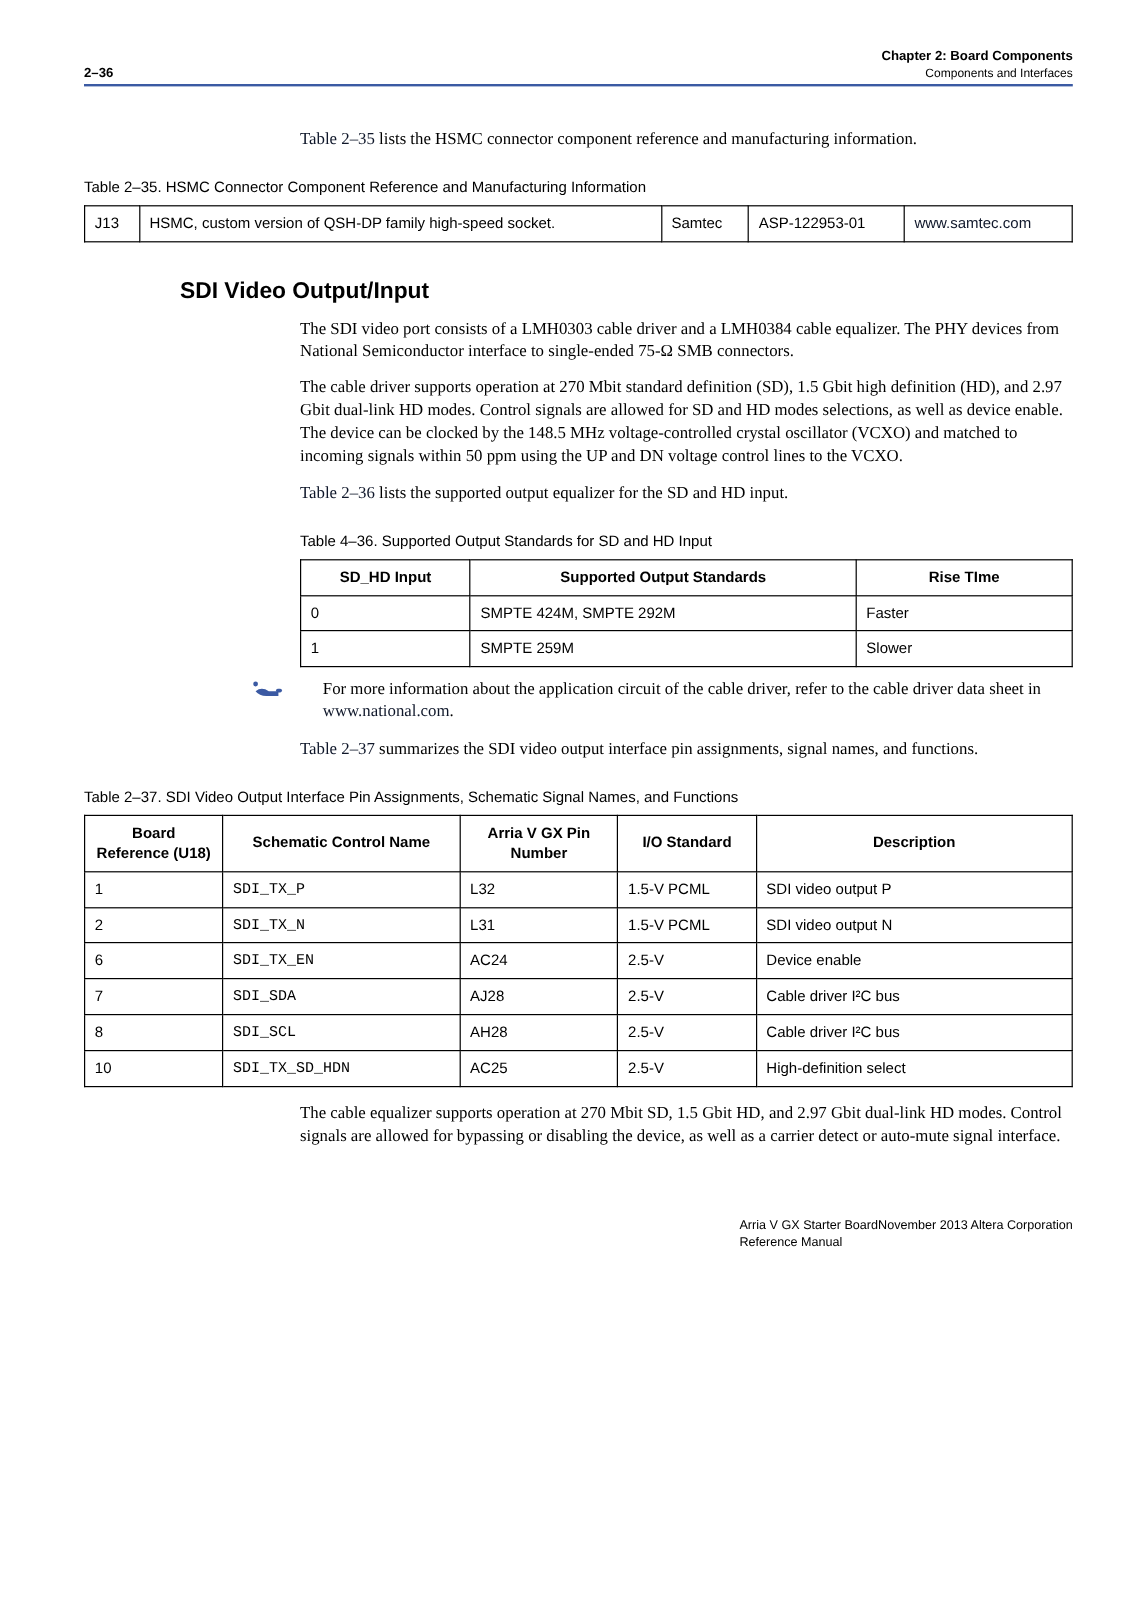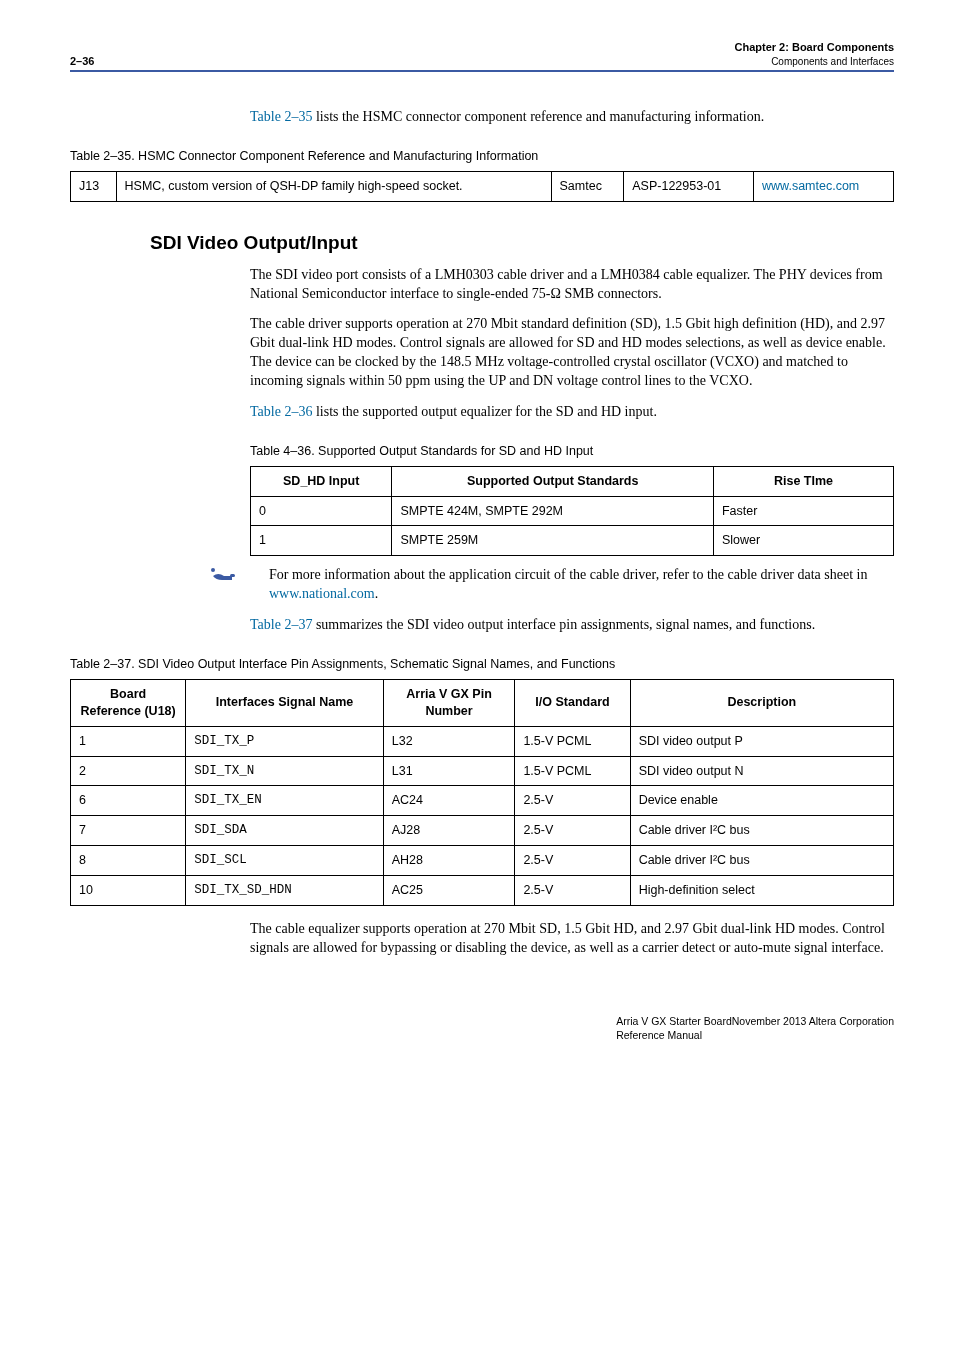--- a/index.html
+++ b/index.html
@@ -32,21 +32,21 @@
   }
   table {
     border-collapse: collapse;
     width: 100%;
     font-family: Arial, Helvetica, sans-serif;
     font-size: 12.5px;
   }
   th, td { border: 1px solid #000; padding: 6px 8px; vertical-align: middle; }
   th { font-weight: bold; text-align: center; }
   td.center { }
-  .link { color: #0369a1; }
+  .link { color: #0f172a; }
   h2.section {
     font-family: Arial, Helvetica, sans-serif;
     font-weight: bold;
     font-size: 19px;
     margin: 28px 0 10px 80px;
   }
   .body-para { margin: 0 0 12px 180px; }
   .table-36-wrap { margin-left: 180px; }
   .table-36-wrap table { width: 100%; }
   .note-row { display: flex; align-items: flex-start; margin: 10px 0 12px 140px; gap: 31px; }
@@ -138,21 +138,21 @@
 
 <p class="body-para">
   <span class="link">Table 2–37</span><span> summarizes the SDI video output interface pin assignments, signal names, and functions.</span>
 </p>
 
 <div class="table-caption">Table 2–37.  SDI Video Output Interface Pin Assignments, Schematic Signal Names, and Functions</div>
 <table>
   <tbody>
       <tr>
     <th style="width:14%">Board Reference (U18)</th>
-    <th style="width:24%">Interfaces Signal Name</th>
+    <th style="width:24%">Schematic Control Name</th>
     <th style="width:16%">Arria V GX Pin Number</th>
     <th style="width:14%">I/O Standard</th>
     <th style="width:32%">Description</th>
   </tr>
   <tr>
     <td class="center">1</td>
     <td class="mono">SDI_TX_P</td>
     <td class="center">L32</td>
     <td class="center">1.5-V PCML</td>
     <td>SDI video output P</td>

